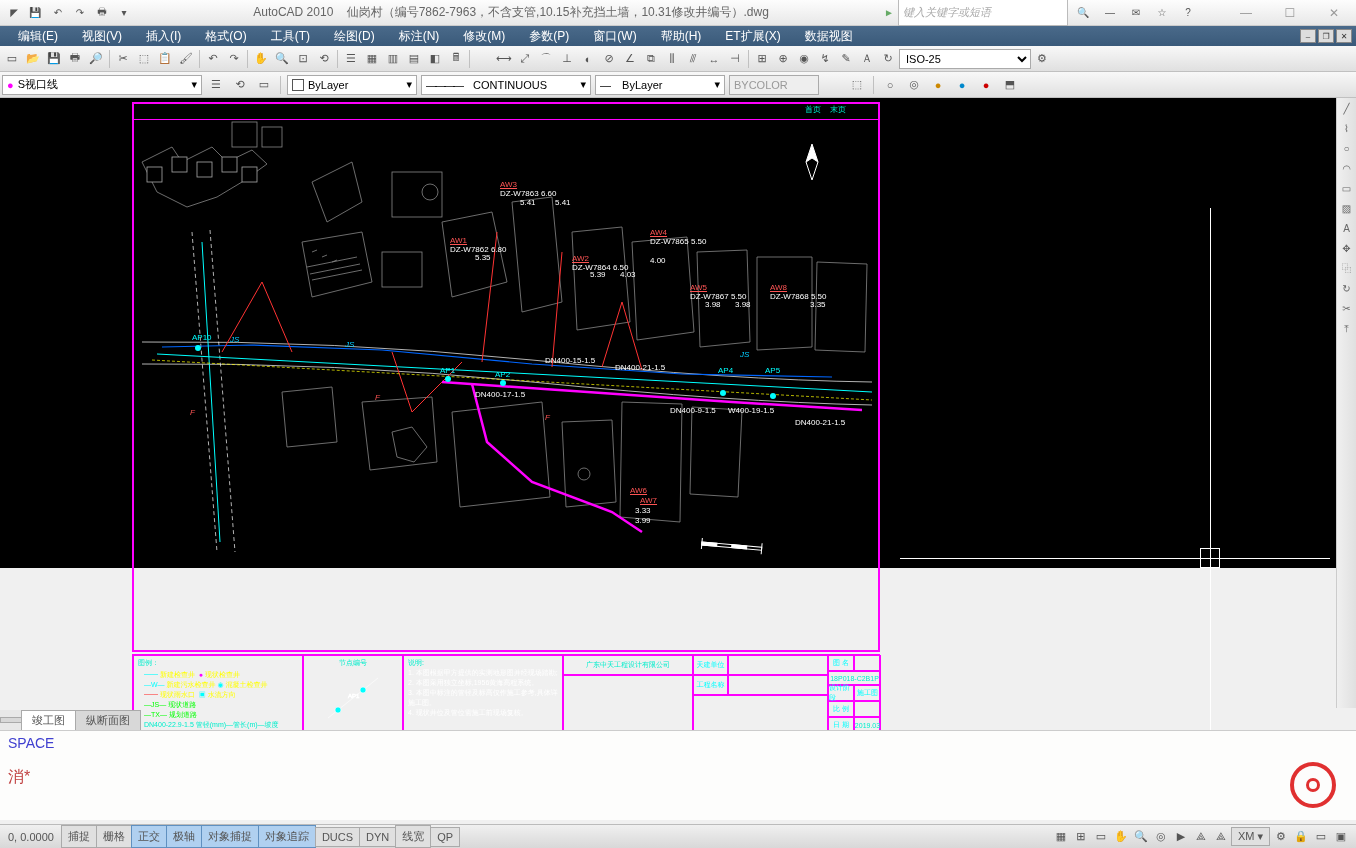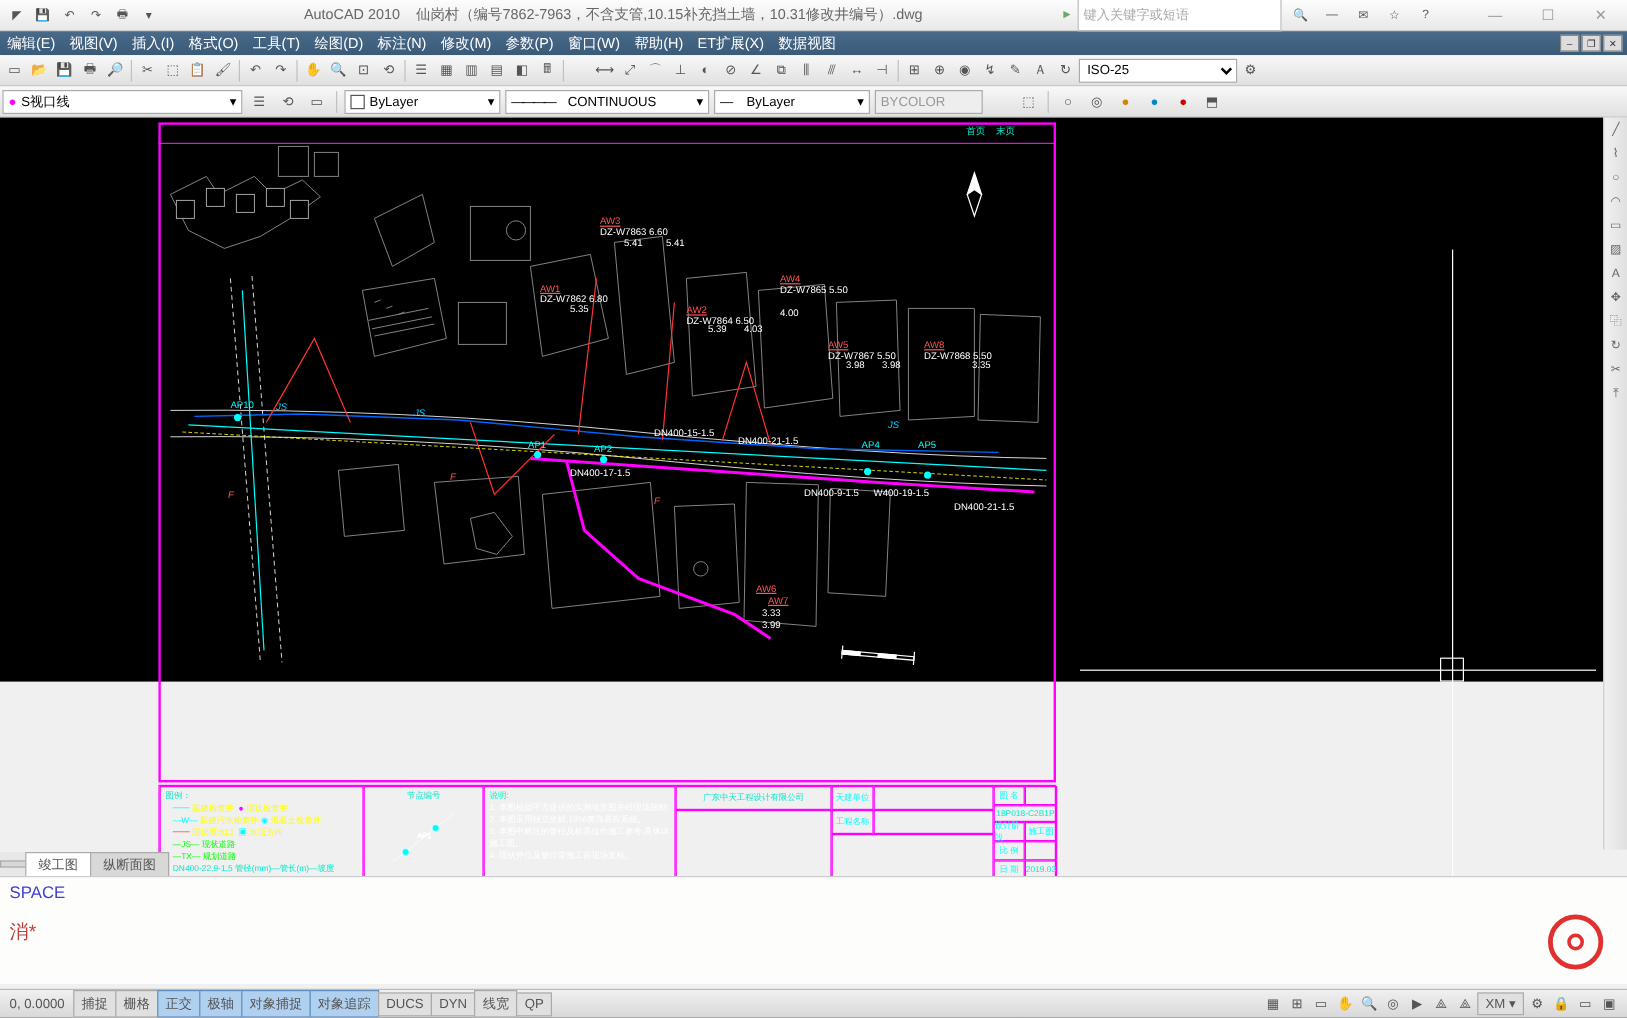--- a/index.html
+++ b/index.html
@@ -1,26 +1,26 @@
 <!DOCTYPE html>
 <html><head>
 <meta charset="utf-8">
 <style>
 * { margin:0; padding:0; box-sizing:border-box; font-family:"Microsoft YaHei",SimSun,sans-serif; }
 body { width:1356px; height:848px; background:#f0f0f0; overflow:hidden; position:relative; font-size:12px; }
 .titlebar { height:26px; background:linear-gradient(#fdfdfd,#e8e8e8); display:flex; align-items:center; border-bottom:1px solid #ccc; }
 .qat { display:flex; gap:2px; padding:0 4px; align-items:center; }
 .qat-btn { width:20px; height:20px; display:flex; align-items:center; justify-content:center; cursor:pointer; font-size:10px; color:#555; }
 .title-center { flex:1; text-align:center; color:#666; font-size:12px; }
-.search-box { width:170px; height:27px; border:1px solid #bbb; background:#fff; padding:12px 4px; color:#aaa; font-size:11px; display:flex; align-items:center; }
+.search-box { width:170px; height:27px; border:1px solid #bbb; background:#fff; padding:12px 4px; color:#aaa; font-style:italic; font-size:11px; display:flex; align-items:center; }
 .title-right { display:flex; gap:6px; padding:0 6px; align-items:center; }
 .win-ctrl { display:flex; gap:0; margin-left:20px; }
 .win-btn { width:44px; height:24px; display:flex; align-items:center; justify-content:center; color:#999; font-size:12px; }
 .menubar { height:20px; background:linear-gradient(#4a6a8a,#3a5a7a); display:flex; align-items:center; color:#fff; font-size:12px; }
-.menu-item { padding:0 6px; cursor:pointer; }
+.menu-item { padding:0 6px; cursor:pointer;margin-left:12px; }
 .doc-ctrl { margin-left:auto; display:flex; gap:2px; padding-right:4px; }
 .doc-btn { width:16px; height:14px; background:#ddd; border:1px solid #888; font-size:8px; display:flex; align-items:center; justify-content:center; color:#333;}
 .toolbar-row { height:26px; background:linear-gradient(#f8f8f8,#e0e0e0); border-bottom:1px solid #c0c0c0; display:flex; align-items:center; padding:0 2px; gap:1px; }
 .tb-btn { width:20px; height:20px; display:flex; align-items:center; justify-content:center; border:1px solid transparent; cursor:pointer; font-size:11px; color:#555;}
 .tb-sep { width:1px; height:18px; background:#c0c0c0; margin:0 2px; }
 .tb-select { height:20px; border:1px solid #aaa; background:#fff; font-size:11px; padding:0 2px; }
 .layer-row { height:26px; background:linear-gradient(#f8f8f8,#e0e0e0); border-bottom:1px solid #c0c0c0; display:flex; align-items:center; padding:0 2px; gap:4px; }
 .layer-combo { width:200px; height:20px; border:1px solid #aaa; background:#fff; display:flex; align-items:center; padding:0 4px; font-size:11px; }
 .prop-combo { display:flex; align-items:center; gap:4px; height:20px; border:1px solid #aaa; background:#fff; padding:0 4px; font-size:11px; }
 .color-sw { width:12px; height:12px; border:1px solid #555; }

